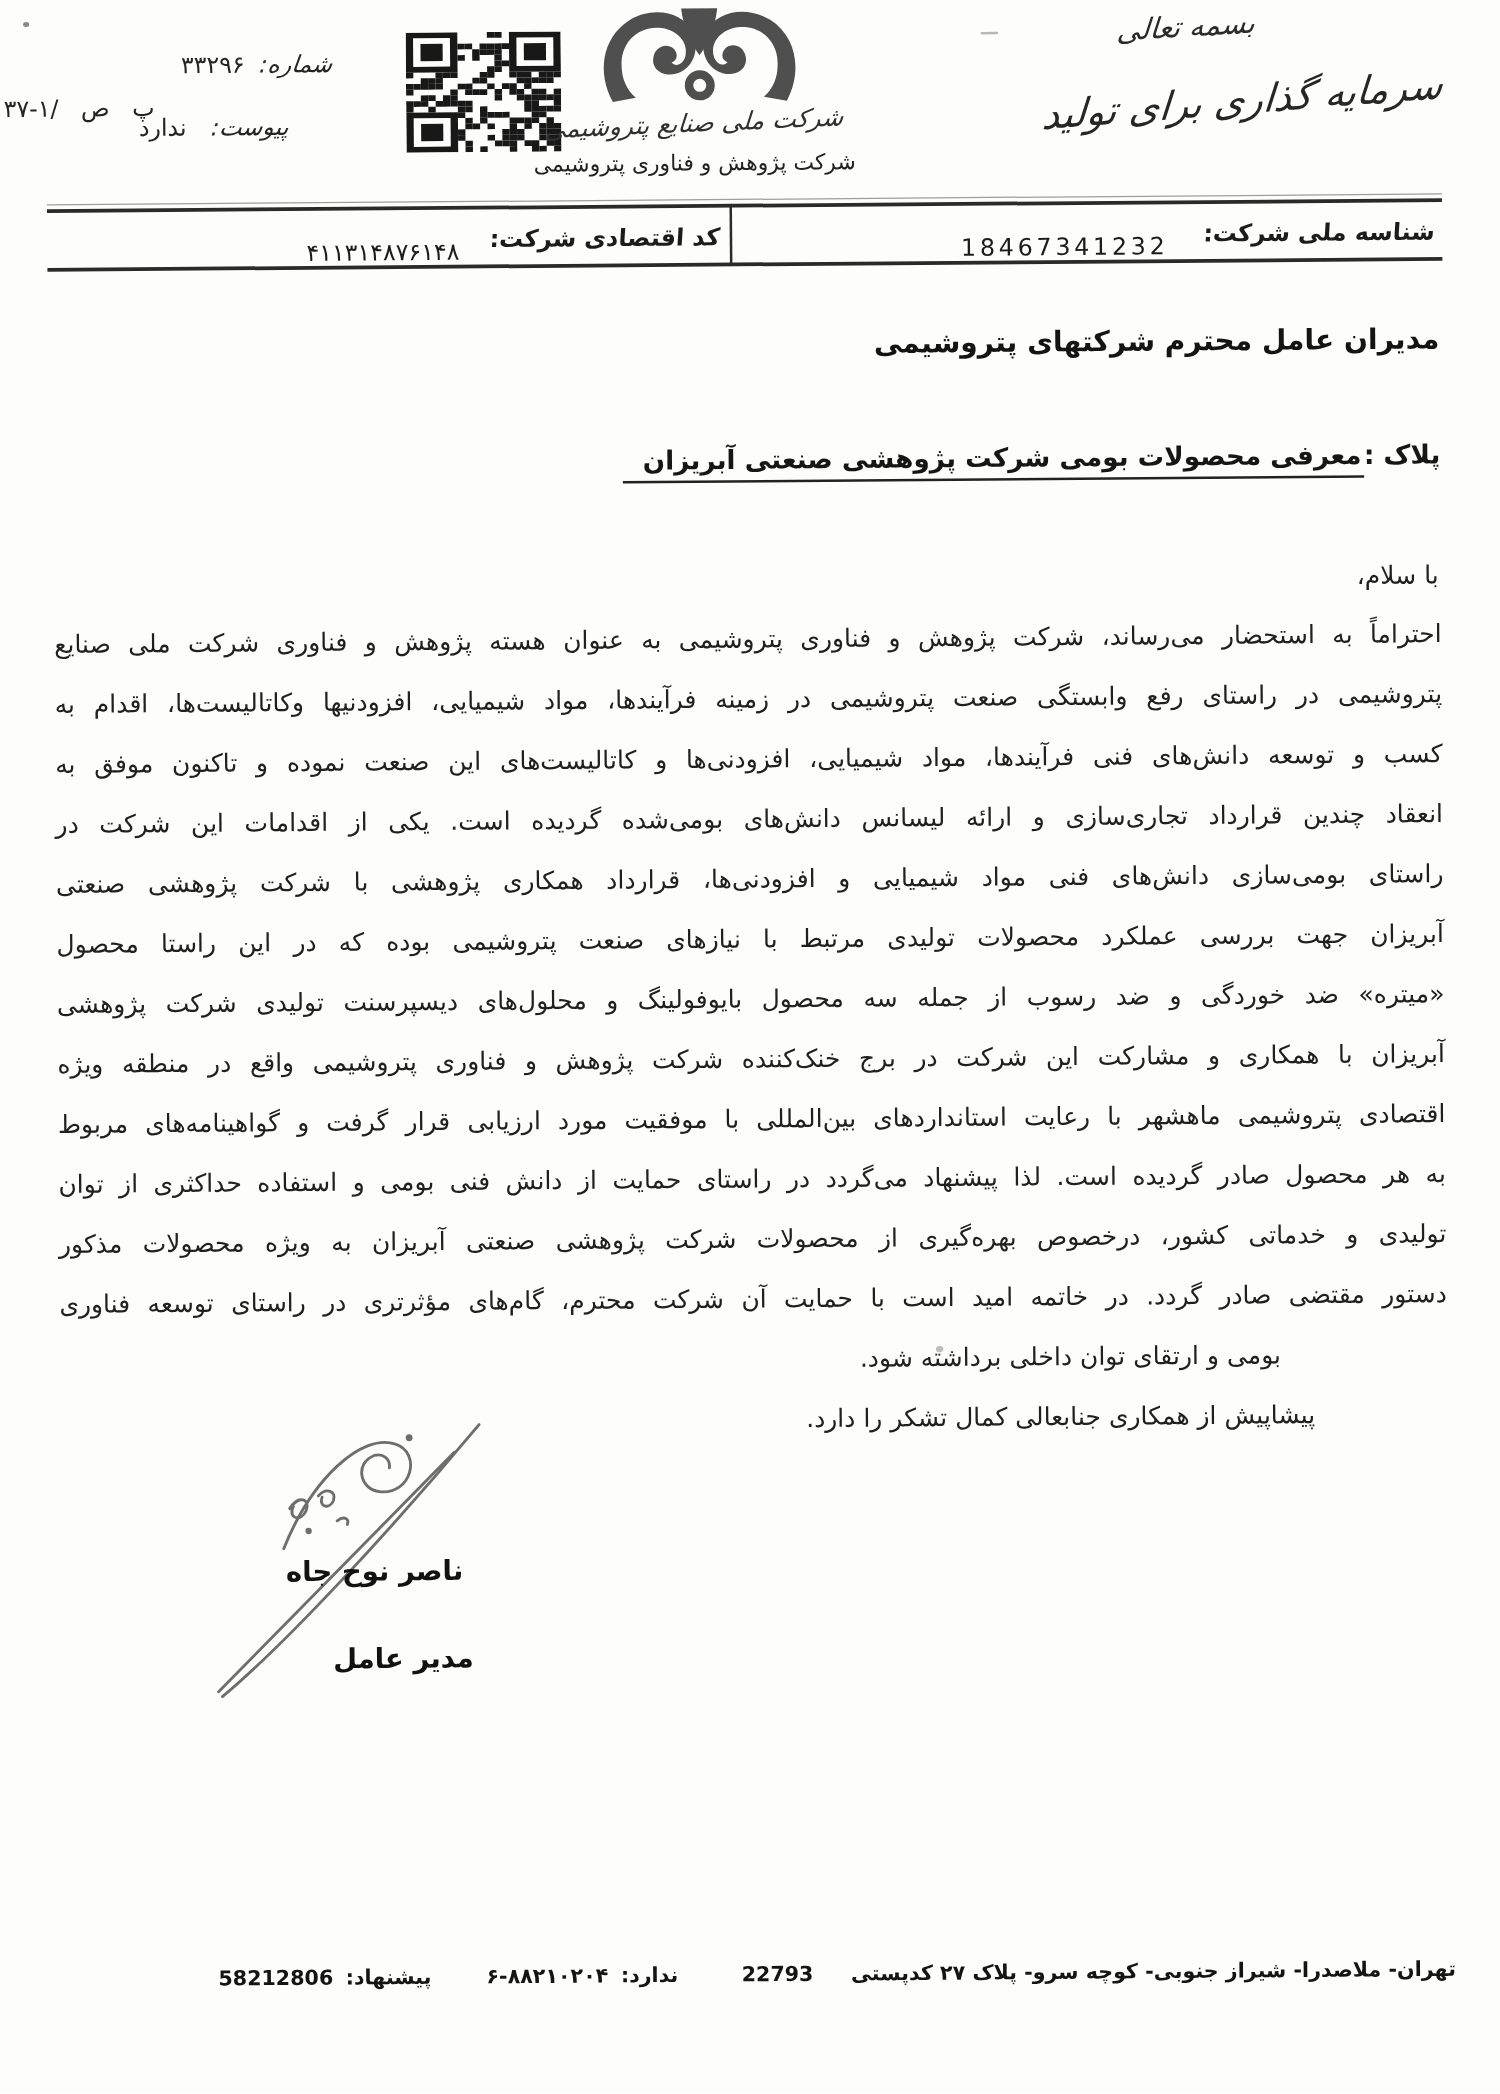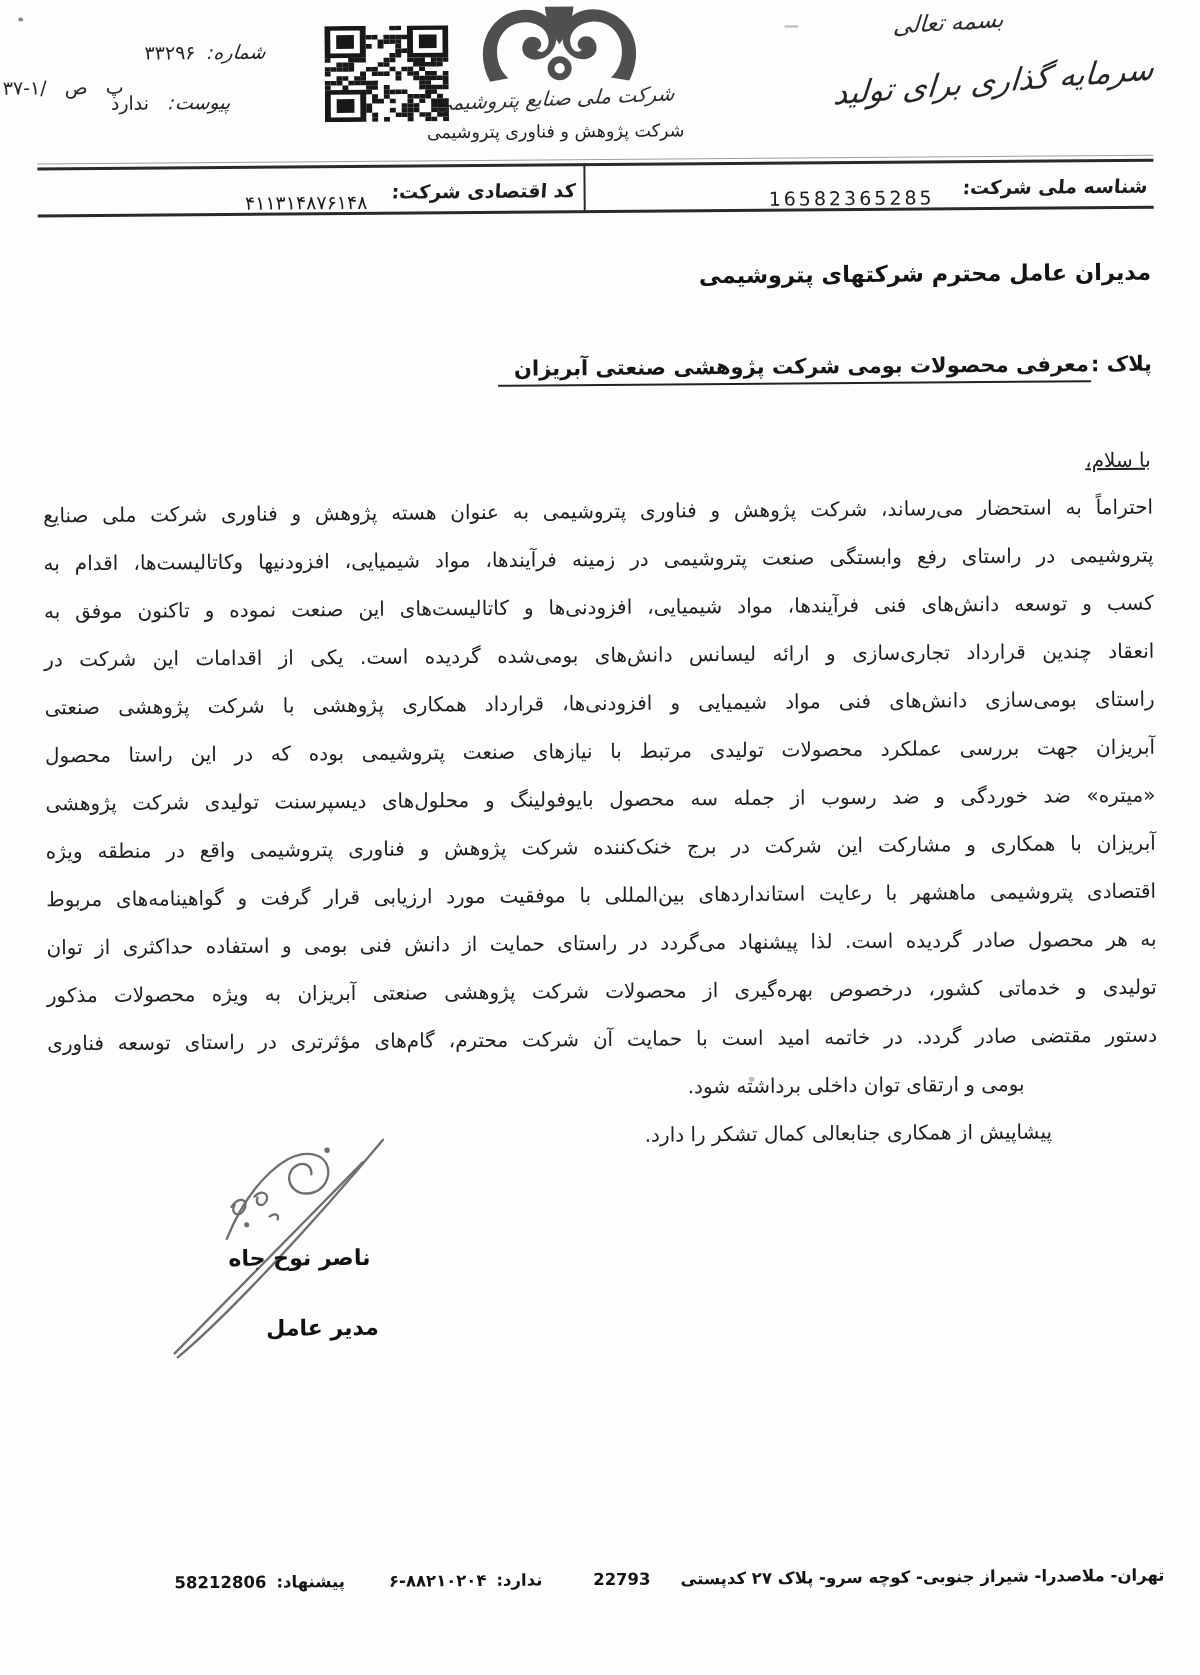--- a/index.html
+++ b/index.html
@@ -28,21 +28,21 @@
   .att-row{left:116px;top:88px;gap:20px;direction:rtl;}
   
   .rule{background:#2a2a2a;}
   .band-text{top:174px;height:32px;display:flex;align-items:center;direction:rtl;font-size:19px;color:#1c1c1c;}
   .band-label{font-weight:bold;transform:skewX(-4deg);}
   .band-value{letter-spacing:3px;font-size:19px;margin-top:20px;}
   
   .addressee{right:45px;top:263px;font-size:22.5px;font-weight:bold;color:#141414;}
   .subject{right:45px;top:356px;font-size:21px;font-weight:bold;color:#161616;direction:rtl;}
   .subject .u{border-bottom:2px solid #222;padding:0 2px 4px 16px;}
-  .greeting{right:47px;top:452px;font-size:20px;text-decoration:underline;}
+  .greeting{right:47px;top:452px;font-size:20px;}
   .body-wrap{left:45px;top:487px;width:1110px;direction:rtl;font-size:20px;color:#202020;}
   .bline{height:48px;line-height:48px;text-align:justify;text-align-last:justify;white-space:nowrap;}
   .bline-end{height:48px;line-height:48px;text-align:right;}
   .end1{padding-right:133px;}
   .end2{padding-right:106px;}
   
   .sig-svg{left:128px;top:1118px;width:305px;height:255px;}
   .sig-name{left:208px;top:1243px;width:175px;text-align:center;font-size:22px;font-weight:bold;color:#121212;}
   .sig-title{left:243px;top:1313px;width:150px;text-align:center;font-size:22px;font-weight:bold;color:#121212;}
   
@@ -254,21 +254,21 @@
     <div class="abs co-callig">شرکت ملی صنایع پتروشیمی</div>
     <div class="abs co-sub">شرکت پژوهش و فناوری پتروشیمی</div>
 
     <div class="abs rule" style="left:42px;top:159px;width:1116px;height:1px;opacity:.45"></div>
     <div class="abs rule" style="left:42px;top:163px;width:1116px;height:3px;"></div>
     <div class="abs rule" style="left:42px;top:210px;width:1116px;height:2.5px;"></div>
     <div class="abs rule" style="left:588px;top:163px;width:2px;height:48px;"></div>
 
     <div class="abs band-text" style="left:600px;width:552px;gap:28px;">
       <span class="band-label">شناسه ملی شرکت:</span>
-      <span class="band-value">16582365285</span>
+      <span class="band-value">18467341232</span>
     </div>
     <div class="abs band-text" style="left:52px;width:528px;gap:24px;">
       <span class="band-label">کد اقتصادی شرکت:</span>
       <span class="band-value">۴۱۱۳۱۴۸۷۶۱۴۸</span>
     </div>
 
     <div class="abs addressee">مدیران عامل محترم شرکتهای پتروشیمی</div>
     <div class="abs subject">
       <span>پلاک :</span><span class="u">معرفی محصولات بومی شرکت پژوهشی صنعتی آبریزان</span>
     </div>

